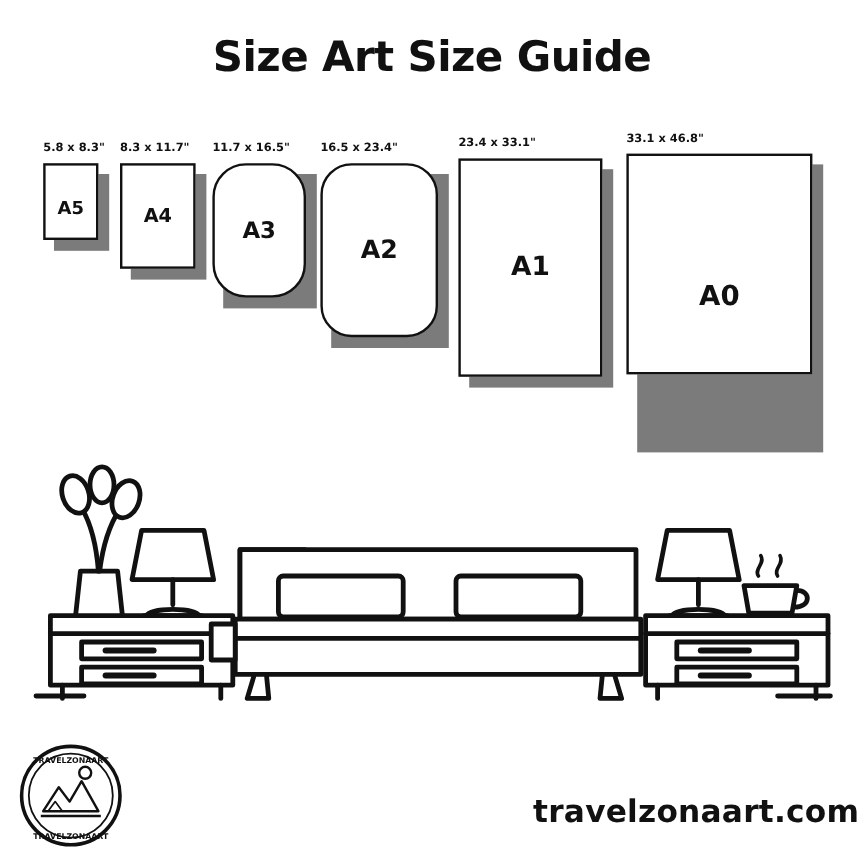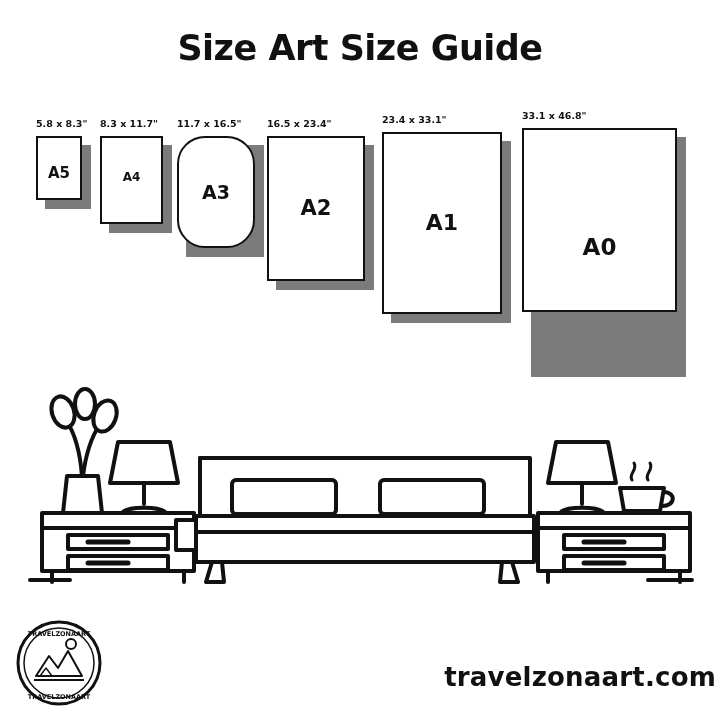--- a/index.html
+++ b/index.html
@@ -110,34 +110,34 @@
         <div class="frame-label" style="top: 10px;">5.8 x 8.3"</div>
         <div class="frame-shadow" style="left: 9px; top: 37px; width: 46px; height: 64px;"></div>
         <div class="frame-box" style="left: 0px; top: 28px; width: 46px; height: 64px;">
           <div class="frame-name" style="font-size: 15px; top: 26px;">A5</div>
         </div>
       </div>
       <div class="frame-wrap" style="left: 100px; top: 0px; width: 72px; height: 125px;">
         <div class="frame-label" style="top: 10px;">8.3 x 11.7"</div>
         <div class="frame-shadow" style="left: 9px; top: 37px; width: 63px; height: 88px;"></div>
         <div class="frame-box" style="left: 0px; top: 28px; width: 63px; height: 88px;">
-          <div class="frame-name" style="font-size: 12px; top: 32px;">A4</div>
+          <div class="frame-name" style="font-size: 16px; top: 32px;">A4</div>
         </div>
       </div>
       <div class="frame-wrap" style="left: 177px; top: 0px; width: 87px; height: 149px;">
         <div class="frame-label" style="top: 10px;">11.7 x 16.5"</div>
         <div class="frame-shadow" style="left: 9px; top: 37px; width: 78px; height: 112px;"></div>
         <div class="frame-box" style="left: 0px; top: 28px; width: 78px; height: 112px; border-radius: 28px;">
           <div class="frame-name" style="font-size: 19px; top: 43px;">A3</div>
         </div>
       </div>
       <div class="frame-wrap" style="left: 267px; top: 0px; width: 107px; height: 182px;">
         <div class="frame-label" style="top: 10px;">16.5 x 23.4"</div>
         <div class="frame-shadow" style="left: 9px; top: 37px; width: 98px; height: 145px;"></div>
-        <div class="frame-box" style="left: 0px; top: 28px; width: 98px; height: 145px;">
+        <div class="frame-box" style="left: 0px; top: 28px; width: 98px; height: 145px; border-radius: 26px;">
           <div class="frame-name" style="font-size: 21px; top: 58px;">A2</div>
         </div>
       </div>
       <div class="frame-wrap" style="left: 382px; top: 0px; width: 129px; height: 215px;">
         <div class="frame-label" style="top: 6px;">23.4 x 33.1"</div>
         <div class="frame-shadow" style="left: 9px; top: 33px; width: 120px; height: 182px;"></div>
         <div class="frame-box" style="left: 0px; top: 24px; width: 120px; height: 182px;">
           <div class="frame-name" style="font-size: 22px; top: 76px;">A1</div>
         </div>
       </div>

